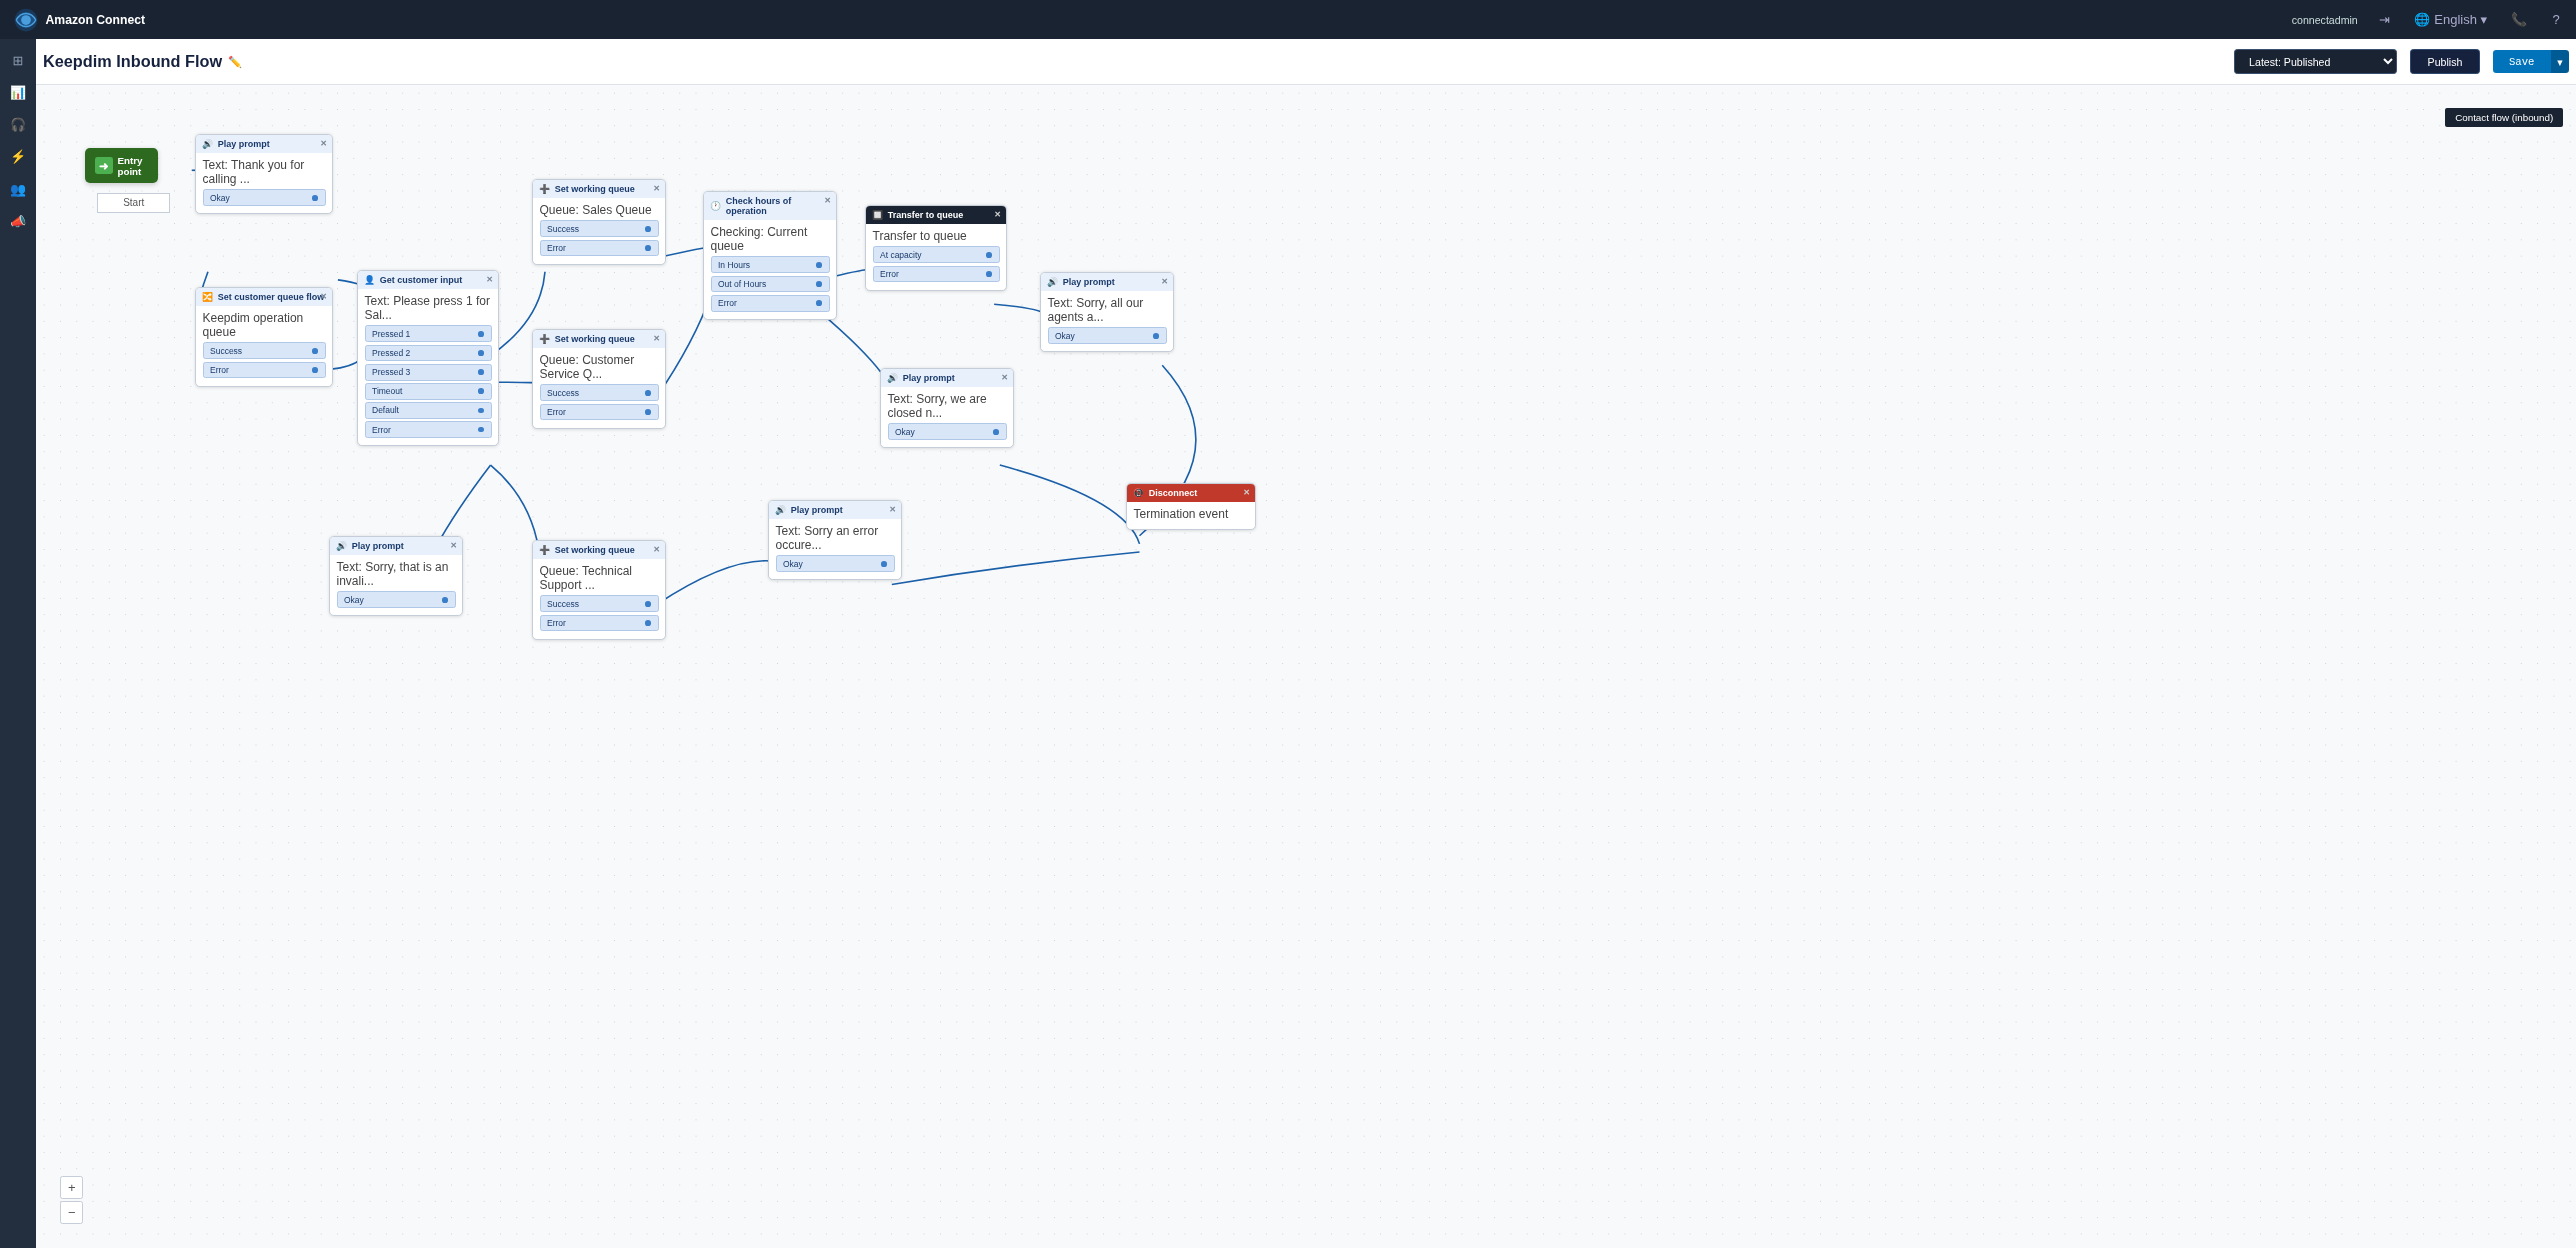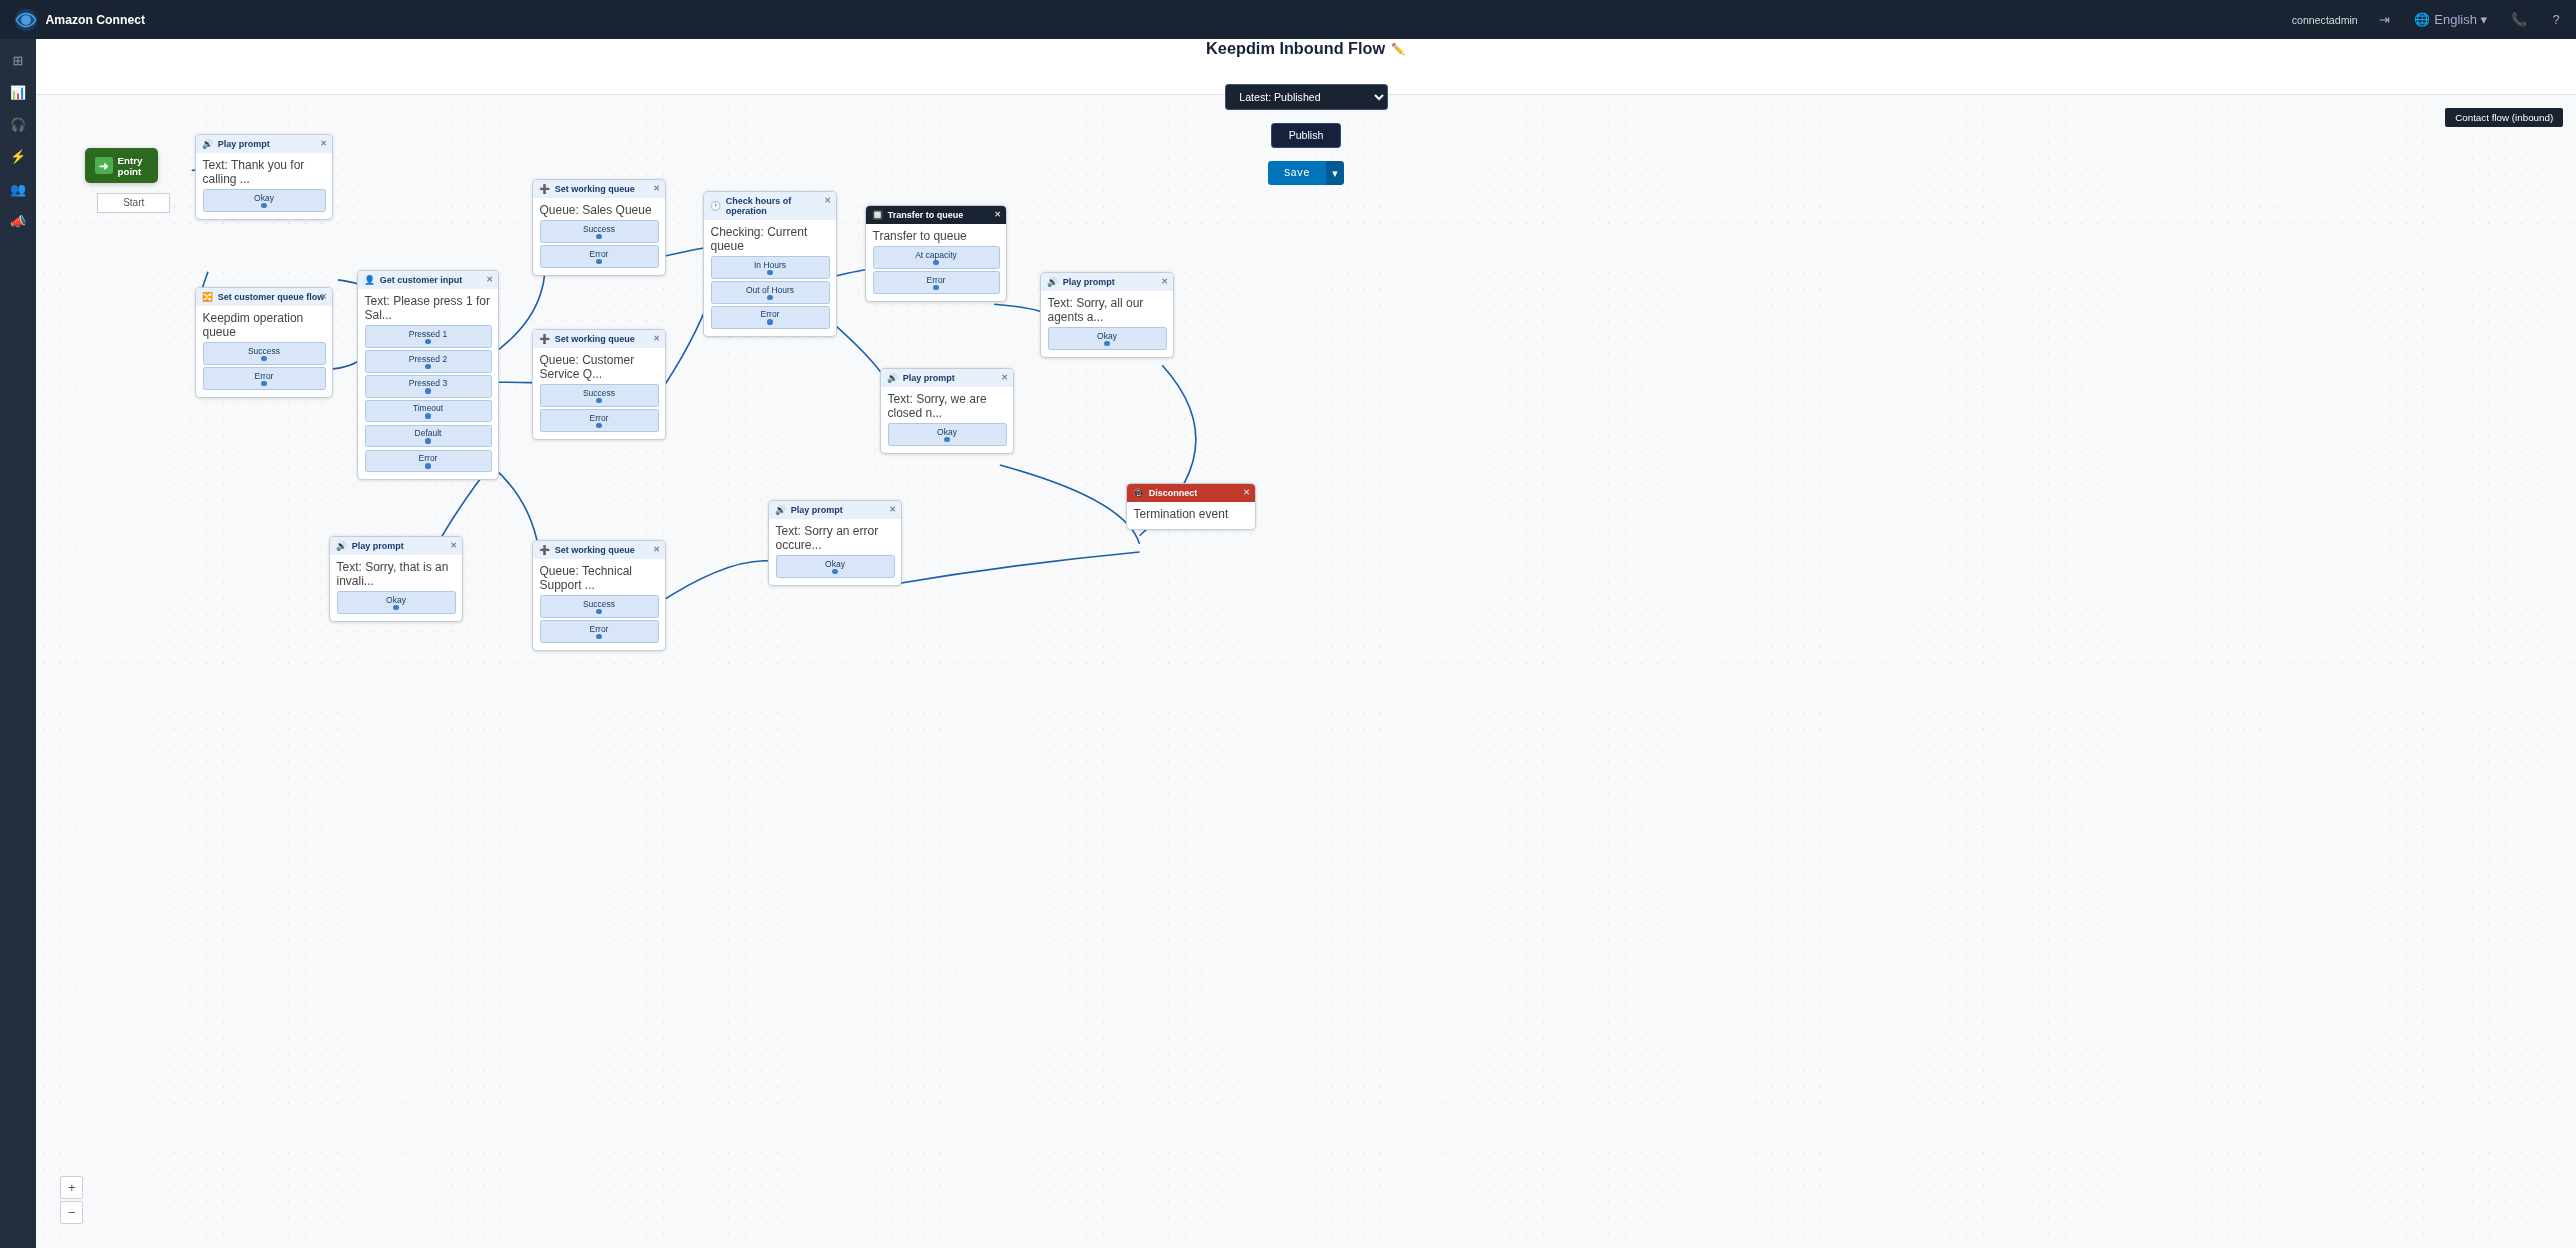--- a/index.html
+++ b/index.html
@@ -43,29 +43,28 @@
       color: #8a9ab0;
       border-radius: 3.3px;
       cursor: pointer;
       font-size: 13px;
     }
 
     
     .header {
       position: fixed;
       left: 36px; right: 0; top: 39px;
-      height: 56px;
+      height: 46px;
       background: #fff;
       border-bottom: 0.8px solid #dde2e8;
       display: flex;
       align-items: center;
       padding: 0 7px;
       gap: 13px;
       z-index: 99;
-      flex-direction: column;
     }
     .header-title {
       font-size: 16.3px;
       font-weight: 600;
       color: #16213e;
       display: flex; align-items: center; gap: 6.5px;
     }
     .header-edit-icon { color: #8898aa; font-size: 11.4px; cursor: pointer; }
     .header-spacer { flex: 1; }
     .btn-publish {
@@ -164,21 +163,20 @@
       background: #d8e6f7;
       border: 0.8px solid #b0c8e8;
       border-radius: 2.4px;
       padding: 2.4px 6.5px;
       margin: 2.4px 0;
       font-size: 8.5px;
       color: #1a3a6b;
       display: flex;
       align-items: center;
       justify-content: space-between;
-      flex-direction: column;
     }
     .node-port-dot {
       width: 5.7px; height: 5.7px;
       background: #3a7dc9;
       border-radius: 50%;
       flex-shrink: 0;
     }
 
     
     .entry-node {

